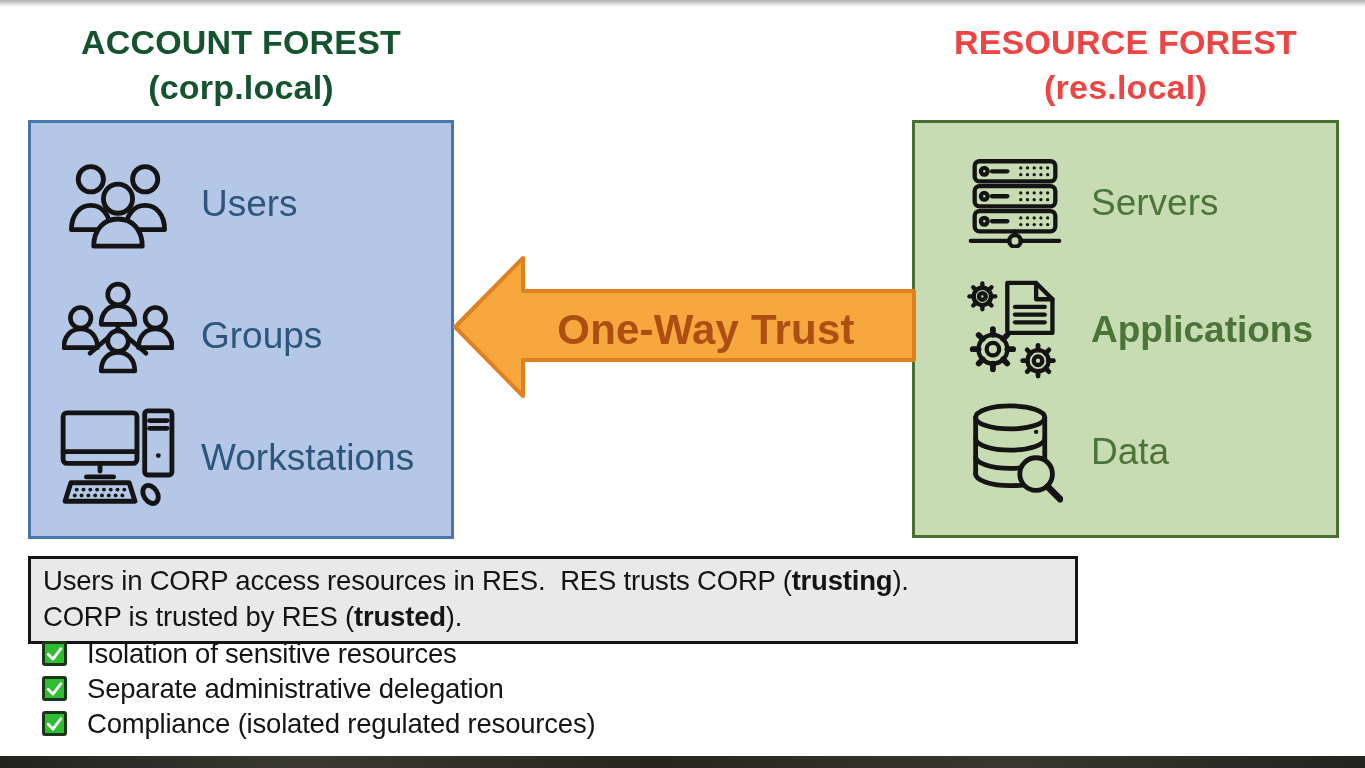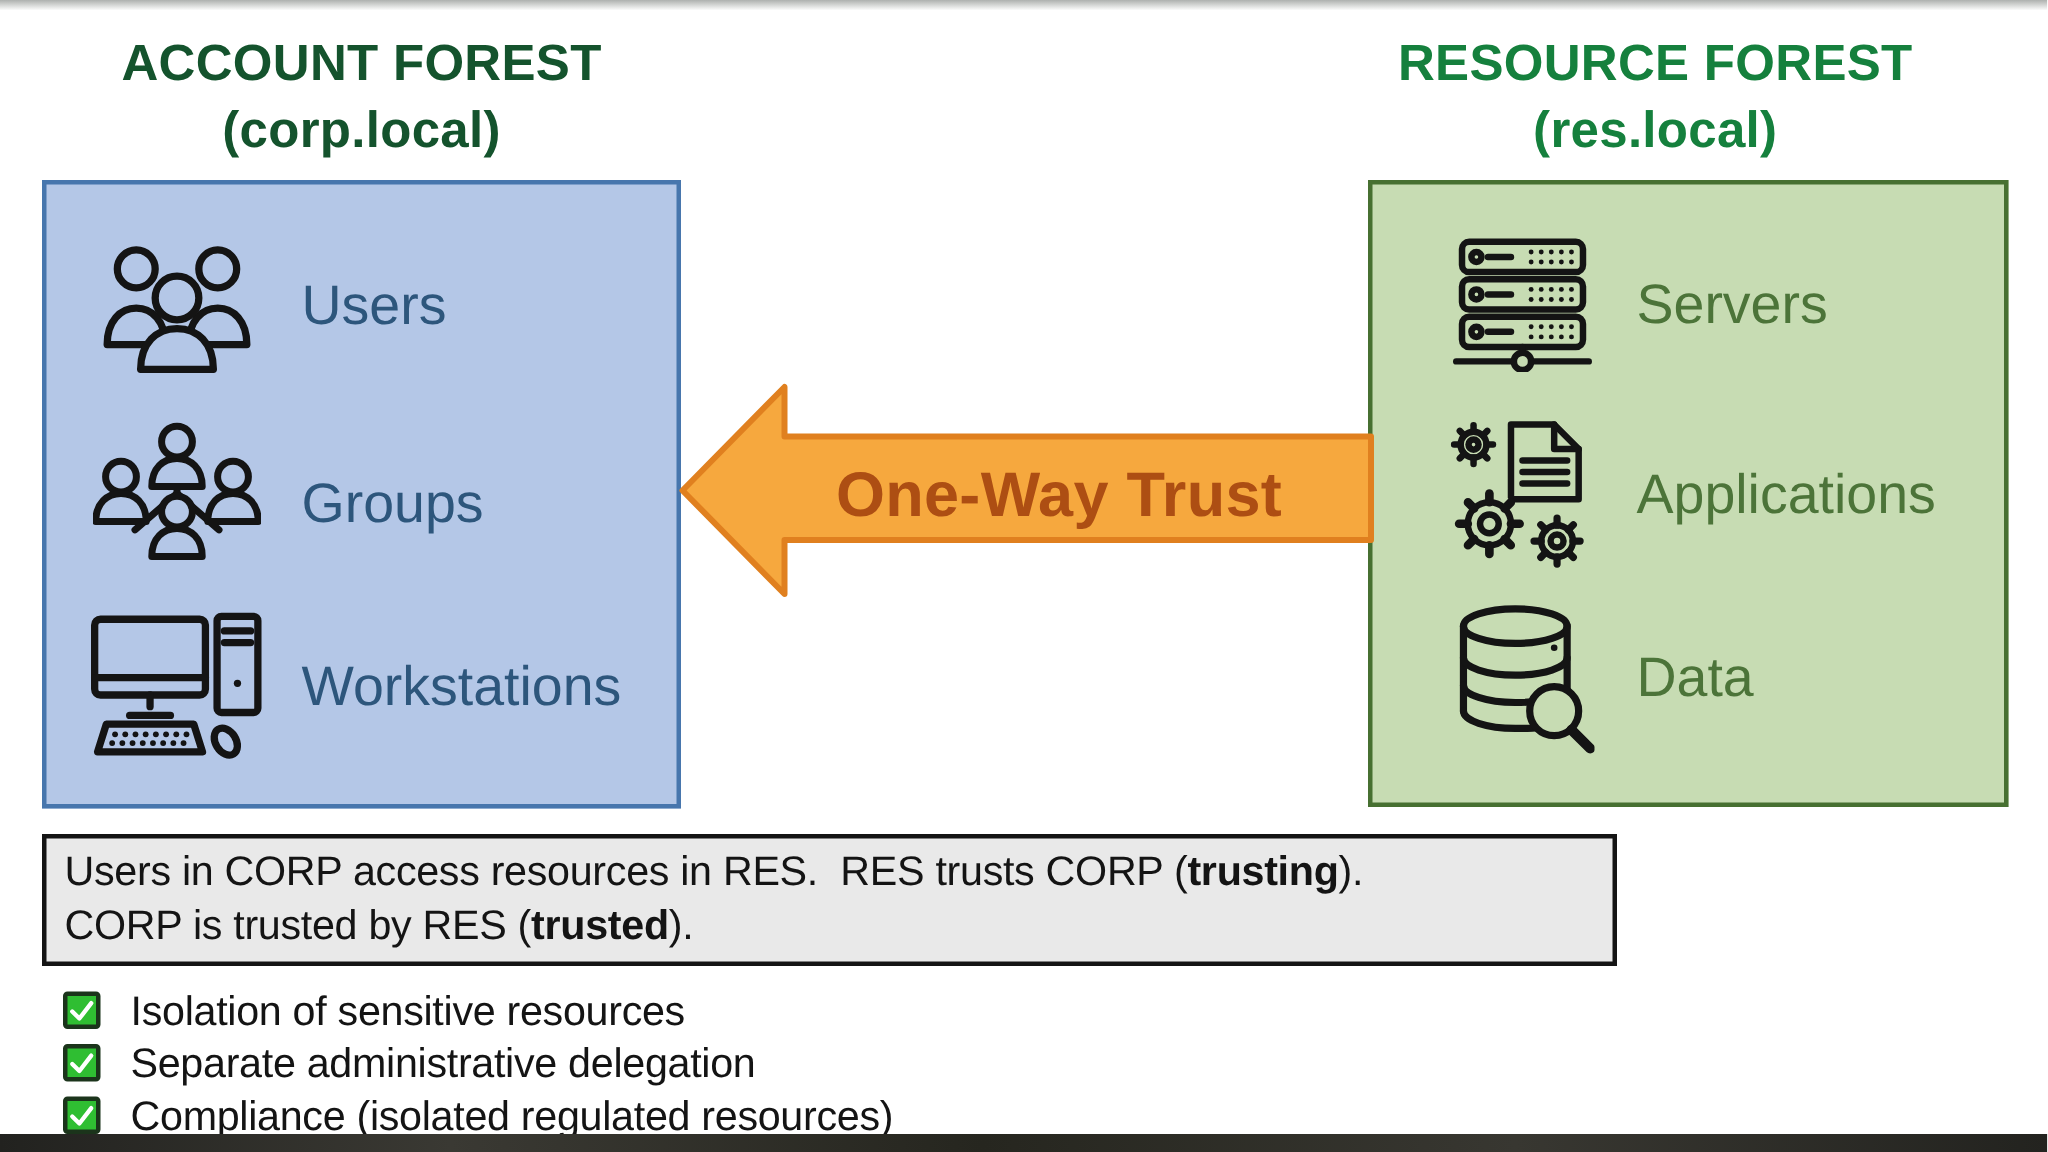--- a/index.html
+++ b/index.html
@@ -13,38 +13,38 @@
   }
   .edge-strip-bottom {
     position:absolute; left:0; top:756px; width:1365px; height:12px;
     background:linear-gradient(90deg,#22221f,#3a3933 22%,#26261f 48%,#383731 74%,#23231f);
   }
   .forest-title {
     position:absolute; top:20px; text-align:center;
     font-size:34px; font-weight:bold; line-height:1.32; letter-spacing:0.2px;
   }
   .forest-title.account { left:28px; width:426px; color:#14532d; }
-  .forest-title.resource { left:890px; width:427px; color:#15803d; }
+  .forest-title.resource { left:912px; width:427px; color:#ef4444; }
   .forest-box { position:absolute; top:120px; box-sizing:border-box; }
   .forest-box.account {
     left:28px; width:426px; height:419px;
     background:#b4c7e7; border:3px solid #4776ad;
   }
   .forest-box.resource {
     left:912px; width:427px; height:418px;
     background:#c7dcb3; border:3px solid #477031;
   }
   .row { position:absolute; display:flex; align-items:center; }
   .account .row { left:26px; gap:22px; }
   .resource .row { left:50px; gap:26px; }
   .account .row.r1 { top:28px;  height:105px; }
   .account .row.r2 { top:158px; height:110px; }
   .account .row.r3 { top:282px; height:105px; }
   .resource .row.r1 { top:28px;  height:104px; }
-  .resource .row.r2 { top:155px; height:104px; }
+  .resource .row.r2 { top:155px; height:104px;font-weight:bold; }
   .resource .row.r3 { top:277px; height:104px; }
   .icon-slot { display:flex; align-items:center; justify-content:center; }
   .account .icon-slot { width:122px; }
   .resource .icon-slot { width:100px; }
   .row-label { font-size:37px; white-space:nowrap; }
   .account .row-label { color:#2d567c; }
   .resource .row-label { color:#4c7439; }
 
   .trust-arrow-svg { position:absolute; left:452px; top:252px; }
   .trust-arrow-label {
@@ -53,21 +53,21 @@
   }
 
   .note-box {
     position:absolute; left:28px; top:556px; width:1050px; height:88px;
     box-sizing:border-box; background:#e9e9e9; border:3px solid #141414;
     padding:4px 12px; font-size:27.5px; line-height:36px; letter-spacing:-0.2px;
   }
   .note-box span { white-space:pre-wrap; }
   .bold { font-weight:bold; }
 
-  .benefits { position:absolute; left:42px; top:656px; }
+  .benefits { position:absolute; left:42px; top:636px; }
   .benefit-row { display:flex; align-items:center; gap:20px; height:35px; }
   .checkbox {
     width:25px; height:25px; box-sizing:border-box; background:#2fbe32;
     border:3px solid #1b341b; border-radius:3px;
     display:flex; align-items:center; justify-content:center; flex:0 0 auto;
   }
   .benefit-label { font-size:27.5px; letter-spacing:-0.2px; white-space:nowrap; }
 
   svg.line-icon { display:block; }
 </style>

